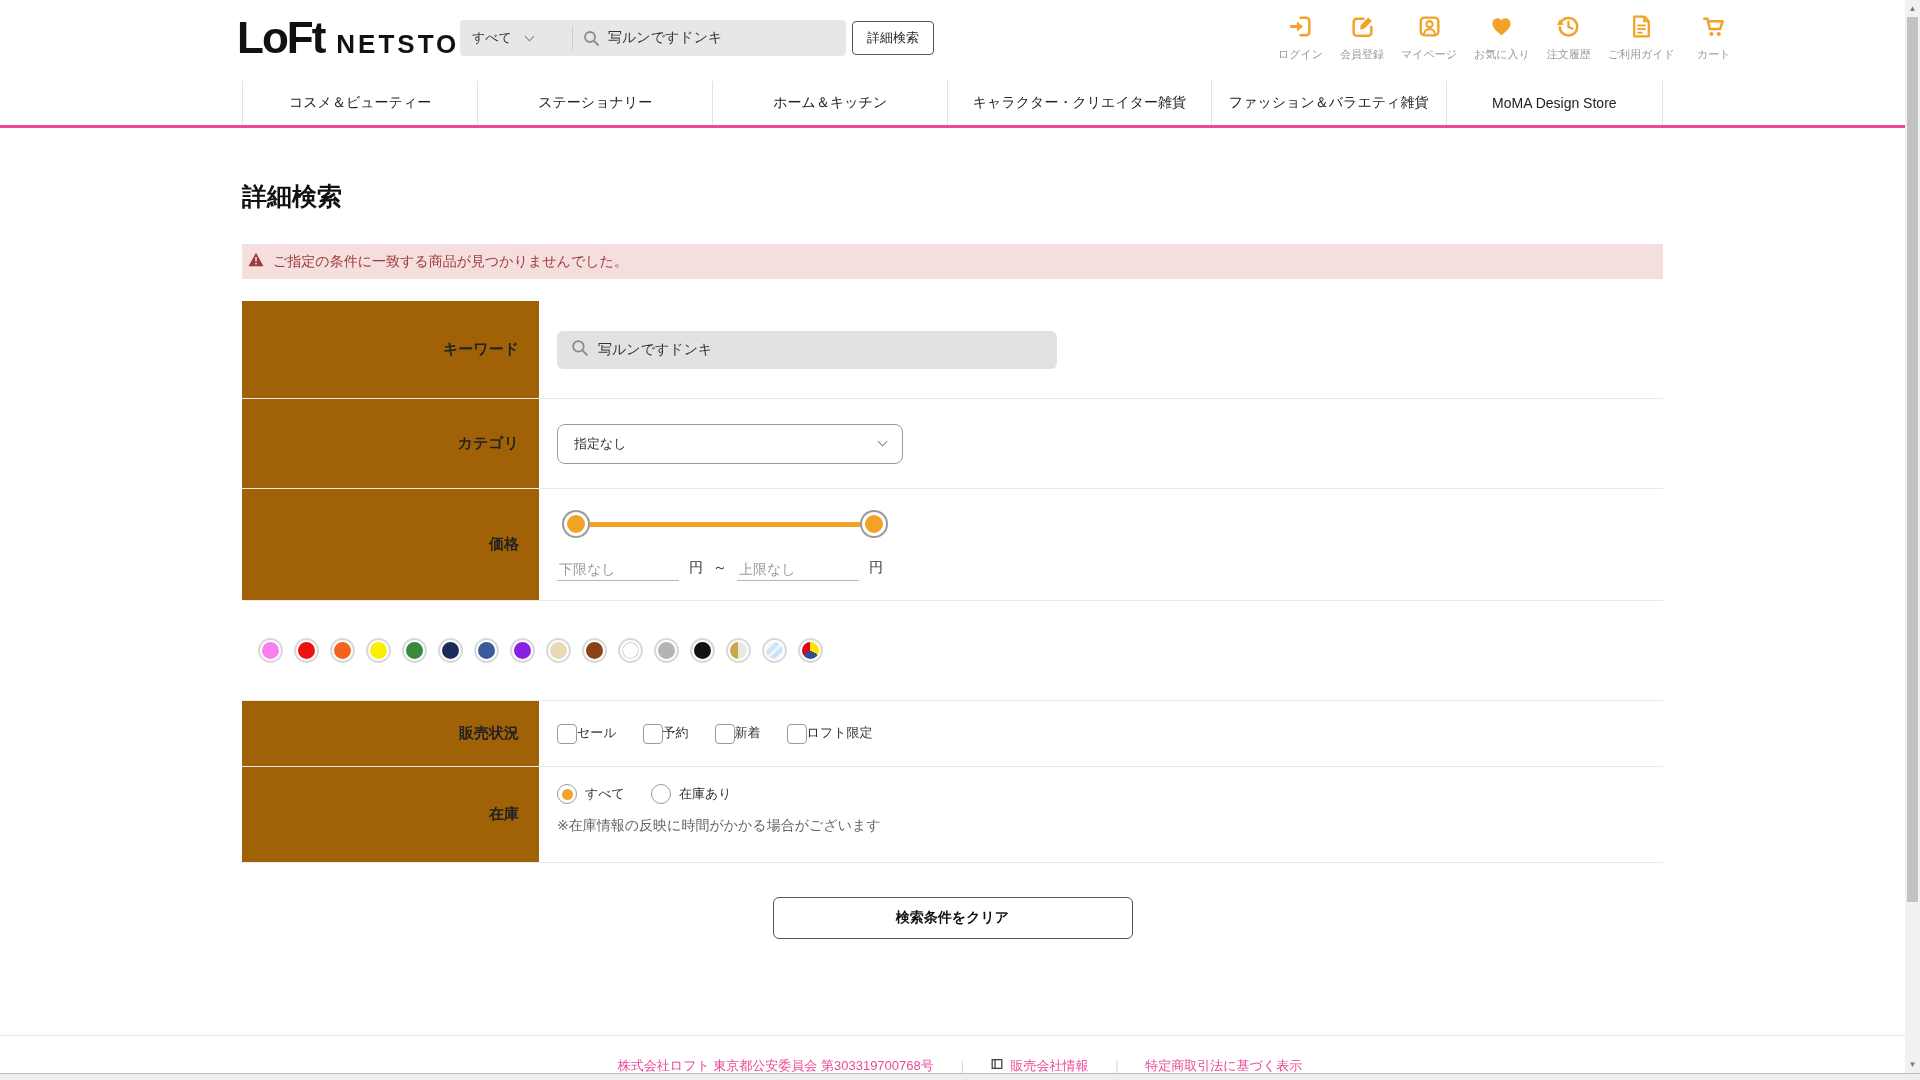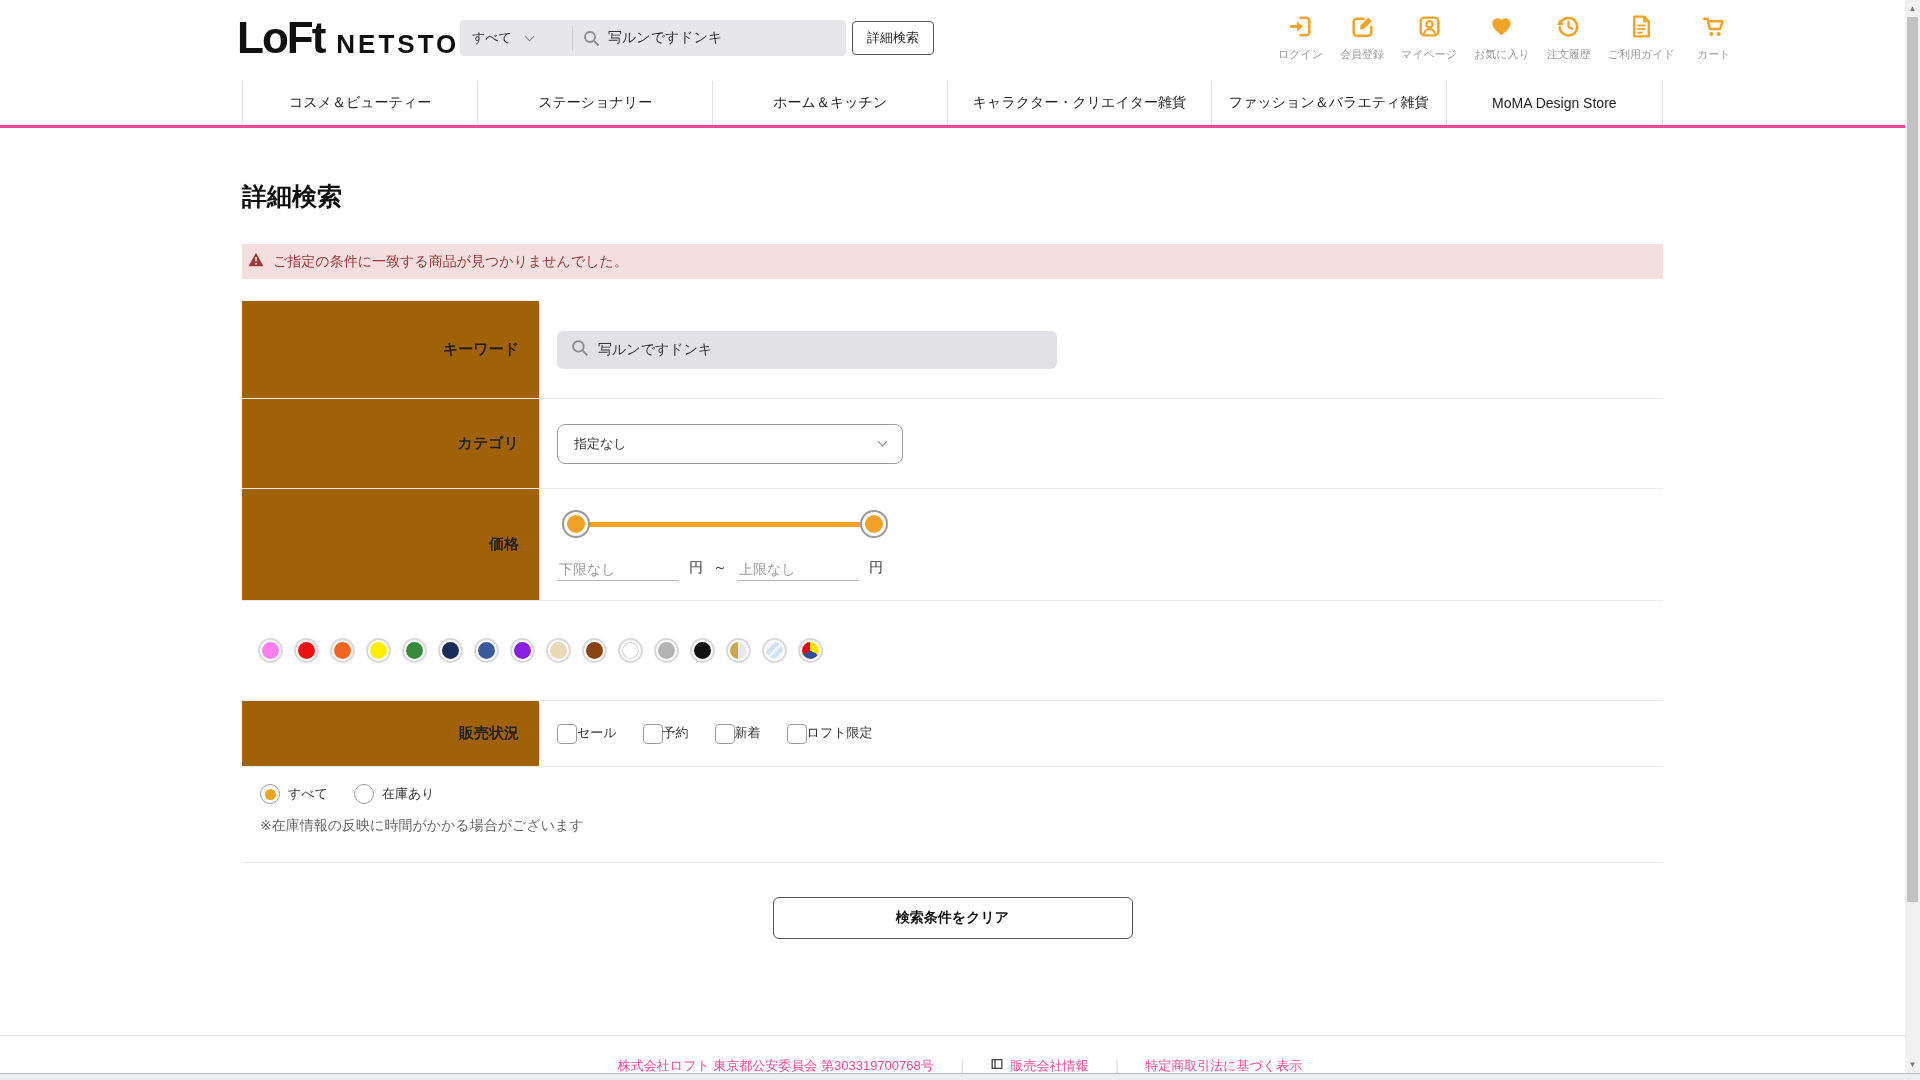--- a/index.html
+++ b/index.html
@@ -331,20 +331,21 @@
           </label>
           <label class="chk">
             <span class="chk-box"></span>
             <span class="chk-label">ロフト限定</span>
           </label>
         </div>
       </div>
     </div>
 
     <div class="frow r-stock">
+      <div class="fl">在庫</div>
       <div class="fc">
         <div class="radio-group">
           <label class="radio">
             <span class="radio-circle checked"></span>
             <span class="radio-label">すべて</span>
           </label>
           <label class="radio">
             <span class="radio-circle"></span>
             <span class="radio-label">在庫あり</span>
           </label>

